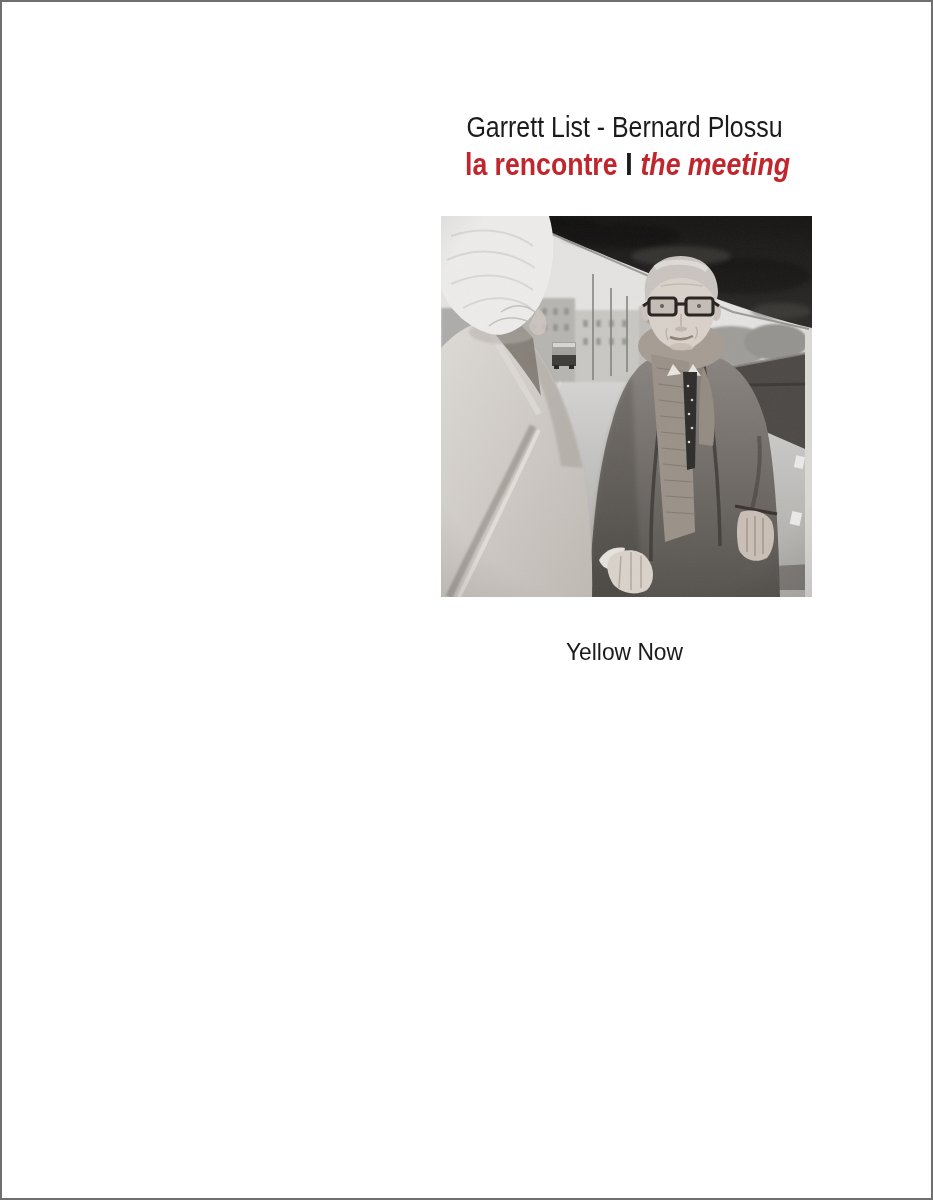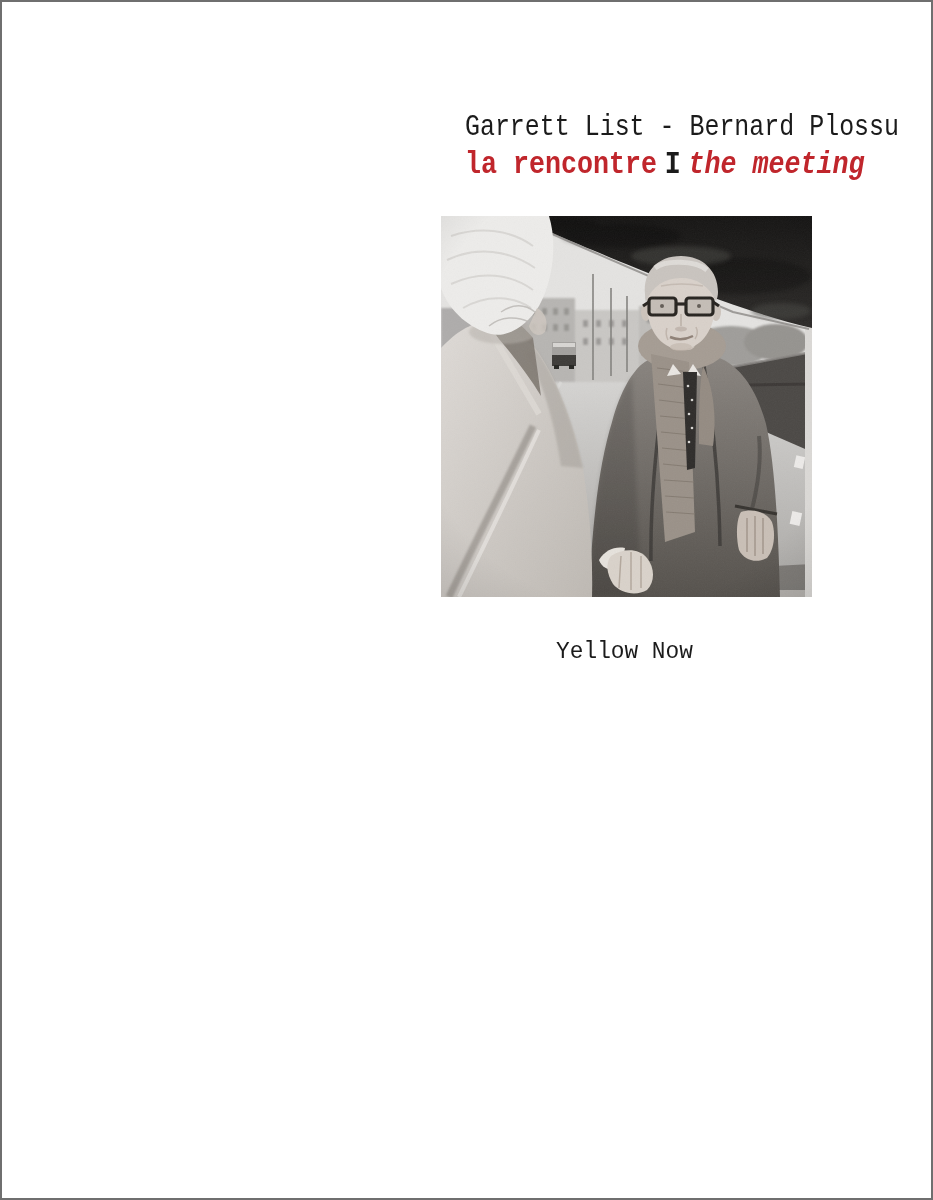--- a/index.html
+++ b/index.html
@@ -2,21 +2,21 @@
 <html style="--title-red: #c0262c; --ink-black: #1b1b1b; --page-border: #6f6f6f; --page-bg: #ffffff;"><head>
 <meta charset="utf-8">
 <style>
   html,body{margin:0;padding:0;background:#fff;}
   .page{
     position:relative;
     width:933px;height:1200px;
     box-sizing:border-box;
     background:var(--page-bg,#ffffff);
     border:2px solid var(--page-border,#6f6f6f);
-    font-family:Liberation Mono, monospace;
+    font-family:Liberation Sans, sans-serif;
     overflow:hidden;
   }
   .authors{
     position:absolute;left:437px;top:109px;width:371px;
     text-align:center;white-space:nowrap;
     font-size:29px;font-weight:400;line-height:1.15;
     color:var(--ink-black,#1b1b1b);
     transform:scaleX(.86);transform-origin:center;
   }
   .title-line{

